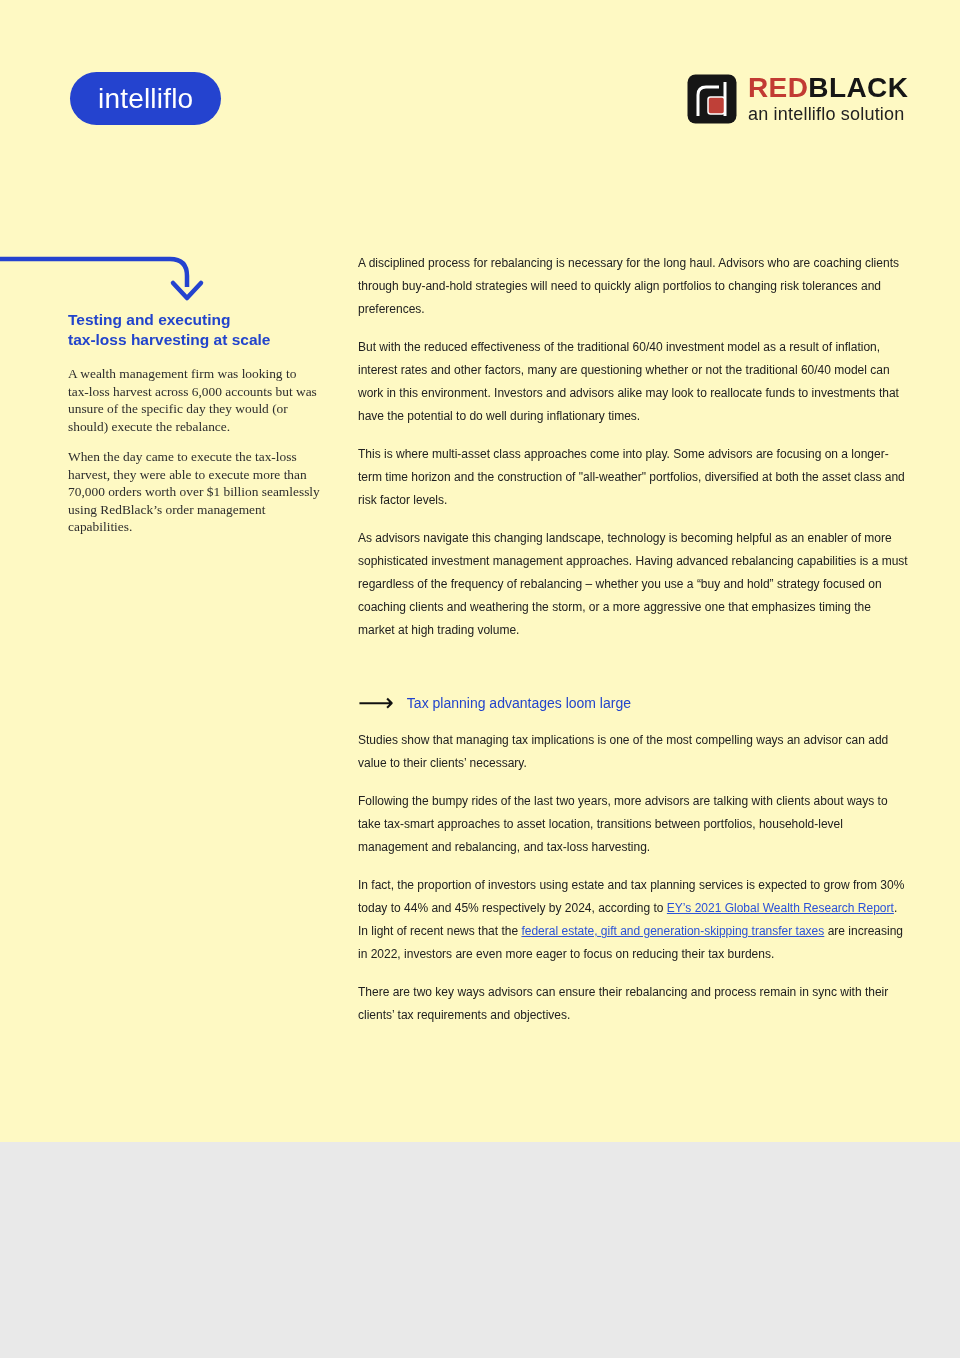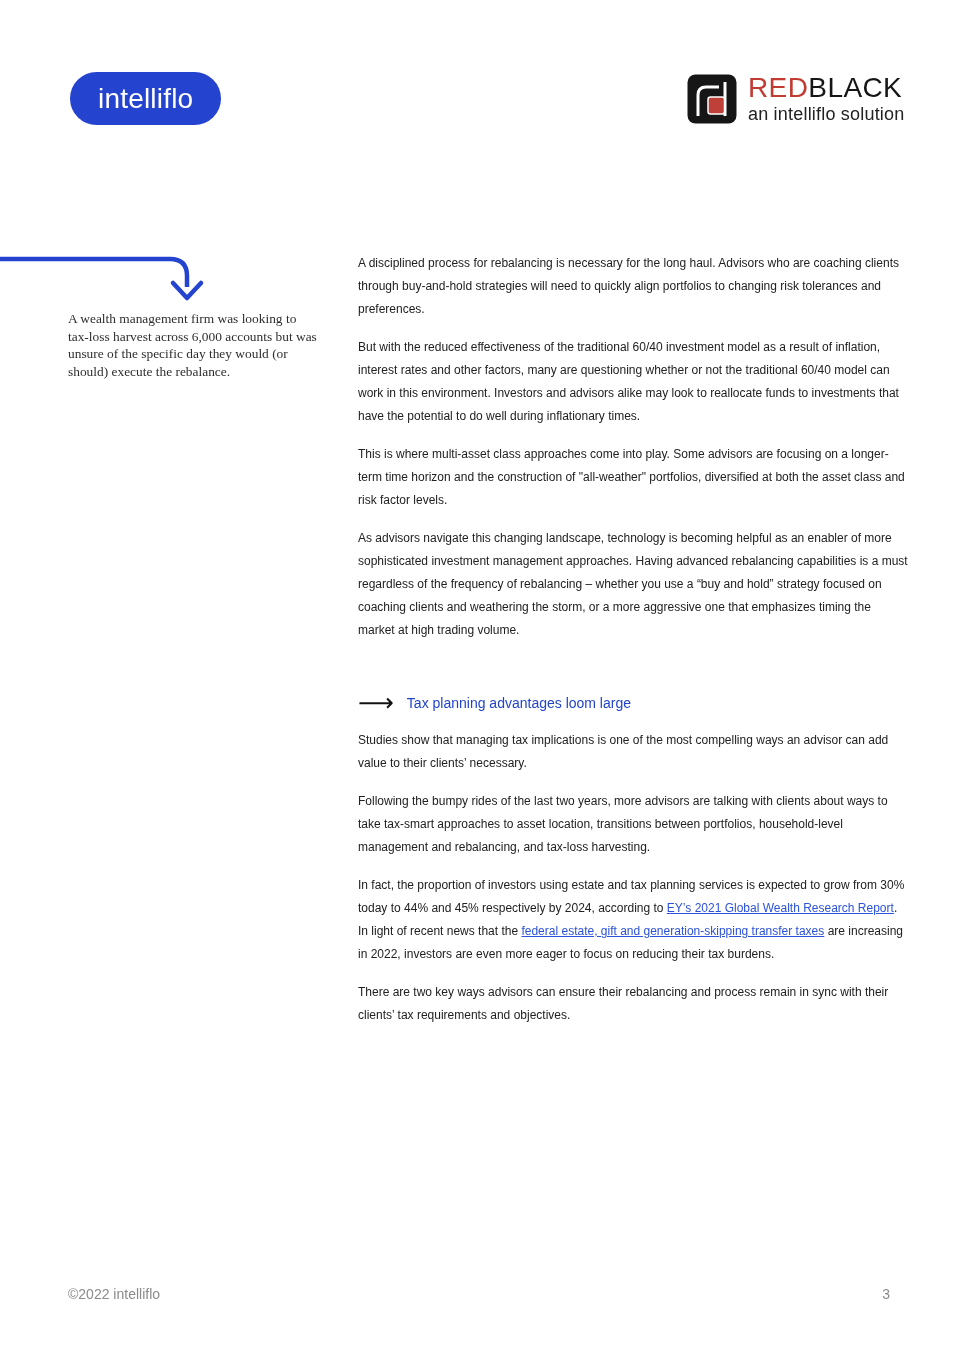--- a/index.html
+++ b/index.html
@@ -9,42 +9,42 @@
     --logo-red:#c23b33;
     --logo-black:#161616;
     --body-text:#212121;
     --sidebar-text:#2e2e2e;
     --footer-gray:#8b8b8b;
   }
   *{box-sizing:border-box;}
   html,body{margin:0;padding:0;background:#e9e9e9;}
   .page{
     position:relative;
-    width:960px;height:1358px;
-    background:#ffffff;
+    width:960px;height:1142px;
+    background:#fef9c3;
     overflow:hidden;
     font-family:"Liberation Sans", sans-serif;
     margin:0 auto;
   }
   
   .logo-pill{
     position:absolute;left:70px;top:72px;
     height:53px;padding:0 28px;
     background:var(--brand-blue,#2443cf);
     border-radius:999px;
     display:flex;align-items:center;
     color:#fff;font-size:28px;font-weight:500;letter-spacing:.2px;
   }
   .redblack{
     position:absolute;left:687px;top:74px;
     display:flex;align-items:flex-start;gap:11px;
   }
   .rb-icon{width:50px;height:50px;display:block;}
   .rb-text{display:flex;flex-direction:column;line-height:1;}
-  .rb-word{font-size:28px;font-weight:400;letter-spacing:.4px;line-height:1;}
+  .rb-word{font-size:28px;font-weight:700;letter-spacing:.4px;line-height:1;}
   .rb-word .red{color:var(--logo-red,#c23b33);}
   .rb-word .black{color:var(--logo-black,#161616);}
   .rb-tagline{font-size:18px;color:#222;margin-top:3px;letter-spacing:.2px;}
   
   .curve-arrow{position:absolute;left:0;top:240px;}
   
   .sidebar{position:absolute;left:68px;top:310px;width:252px;}
   .sidebar-heading{
     margin:0 0 15px 0;
     color:var(--heading-blue,#2244cc);
@@ -107,21 +107,24 @@
       <div class="rb-tagline">an intelliflo solution</div>
     </div>
   </div>
 
   <svg class="curve-arrow" width="212" height="70" viewBox="0 0 212 70" aria-hidden="true">
     <path d="M 0 19 H 170 Q 187 19 187 36 V 47" fill="none" stroke="#2443cf" stroke-width="4.5"></path>
     <path d="M 173 43 L 187 58 L 201 43" fill="none" stroke="#2443cf" stroke-width="4.5" stroke-linecap="round" stroke-linejoin="round"></path>
   </svg>
 
   <aside class="sidebar">
+    <h3 class="sidebar-heading">Testing and executing
+tax-loss harvesting at scale</h3>
     <p>A wealth management firm was looking to tax-loss harvest across 6,000 accounts but was unsure of the specific day they would (or should) execute the rebalance.</p>
+    <p>When the day came to execute the tax-loss harvest, they were able to execute more than 70,000 orders worth over $1 billion seamlessly using RedBlack’s order management capabilities.</p>
   </aside>
 
   <div class="main">
     <p>A disciplined process for rebalancing is necessary for the long haul. Advisors who are coaching clients through buy-and-hold strategies will need to quickly align portfolios to changing risk tolerances and preferences.</p>
     <p>But with the reduced effectiveness of the traditional 60/40 investment model as a result of inflation, interest rates and other factors, many are questioning whether or not the traditional 60/40 model can work in this environment. Investors and advisors alike may look to reallocate funds to investments that have the potential to do well during inflationary times.</p>
     <p>This is where multi-asset class approaches come into play. Some advisors are focusing on a longer-term time horizon and the construction of "all-weather" portfolios, diversified at both the asset class and risk factor levels.</p>
     <p>As advisors navigate this changing landscape, technology is becoming helpful as an enabler of more sophisticated investment management approaches. Having advanced rebalancing capabilities is a must regardless of the frequency of rebalancing – whether you use a “buy and hold” strategy focused on coaching clients and weathering the storm, or a more aggressive one that emphasizes timing the market at high trading volume.</p>
 
     <div class="section-heading">
       <span class="arrow-glyph">⟶</span>

